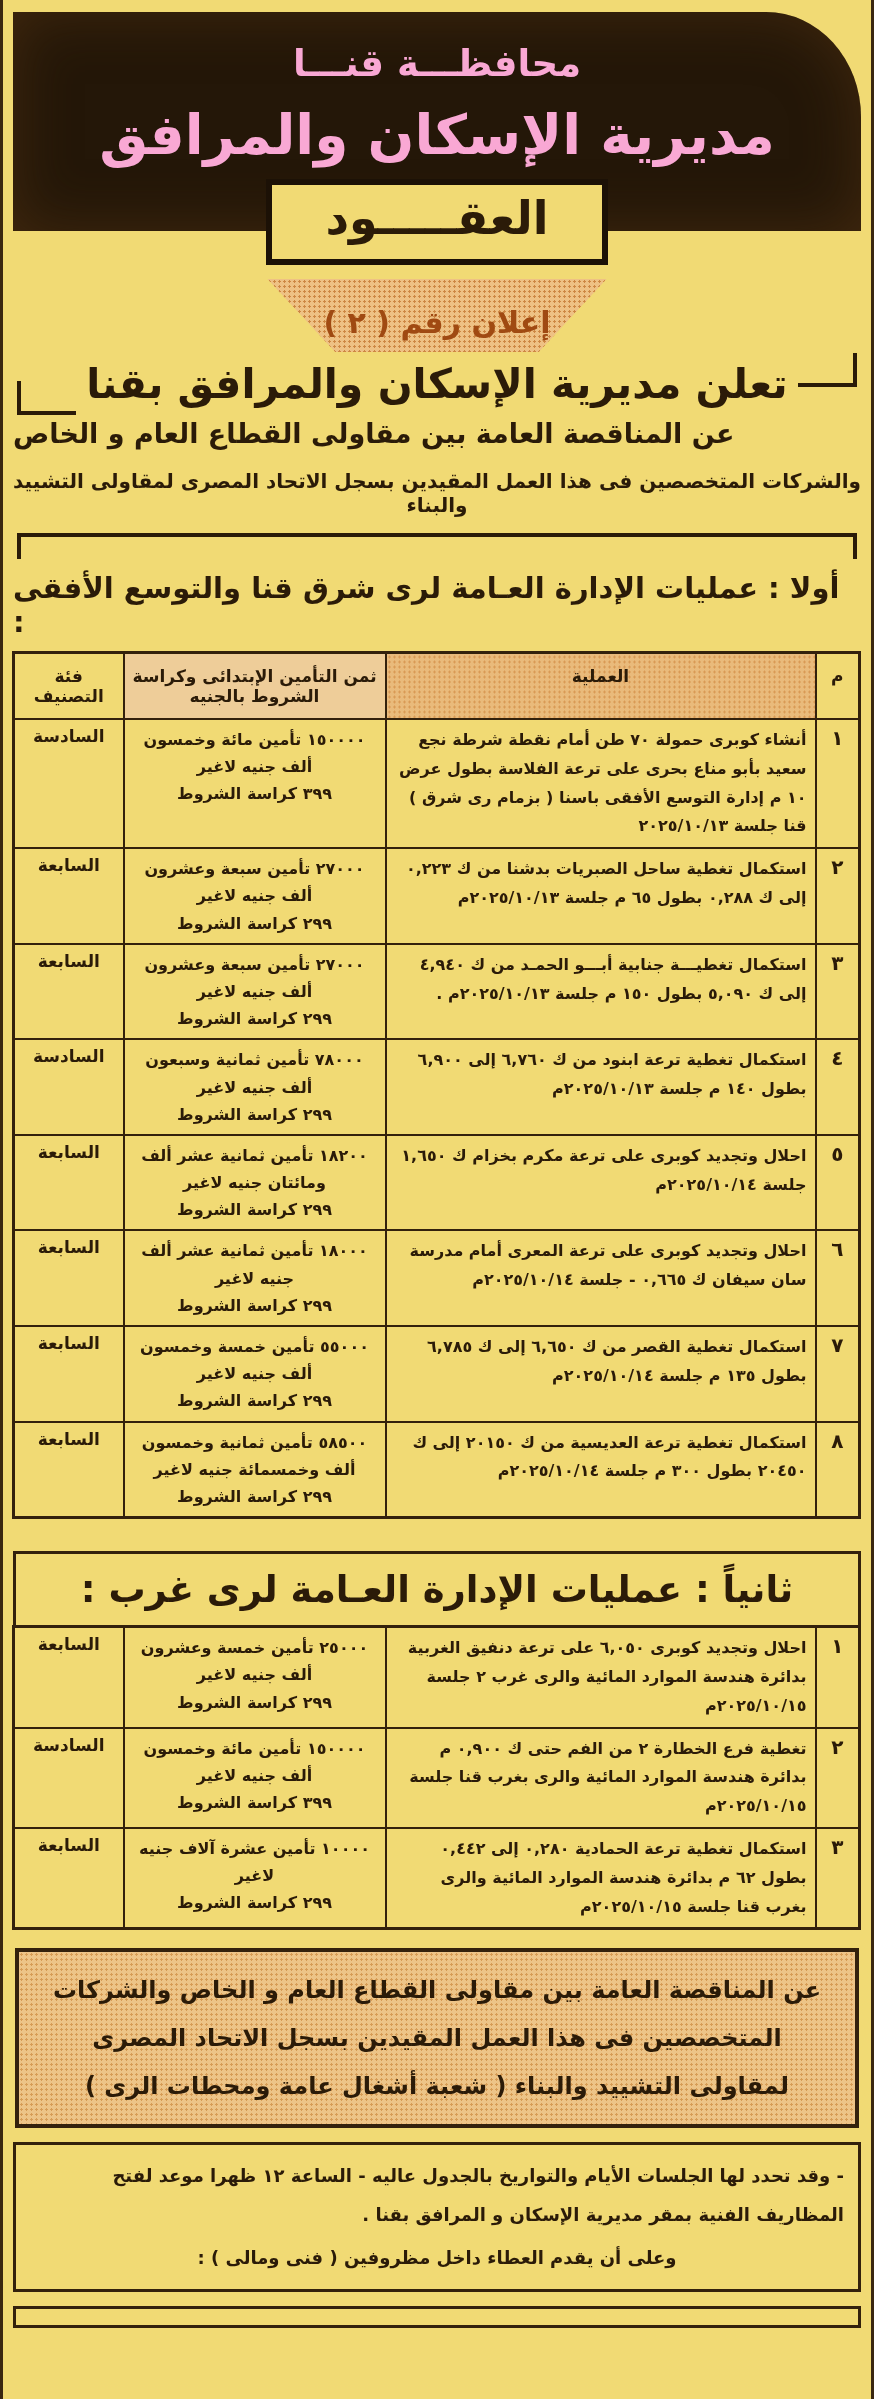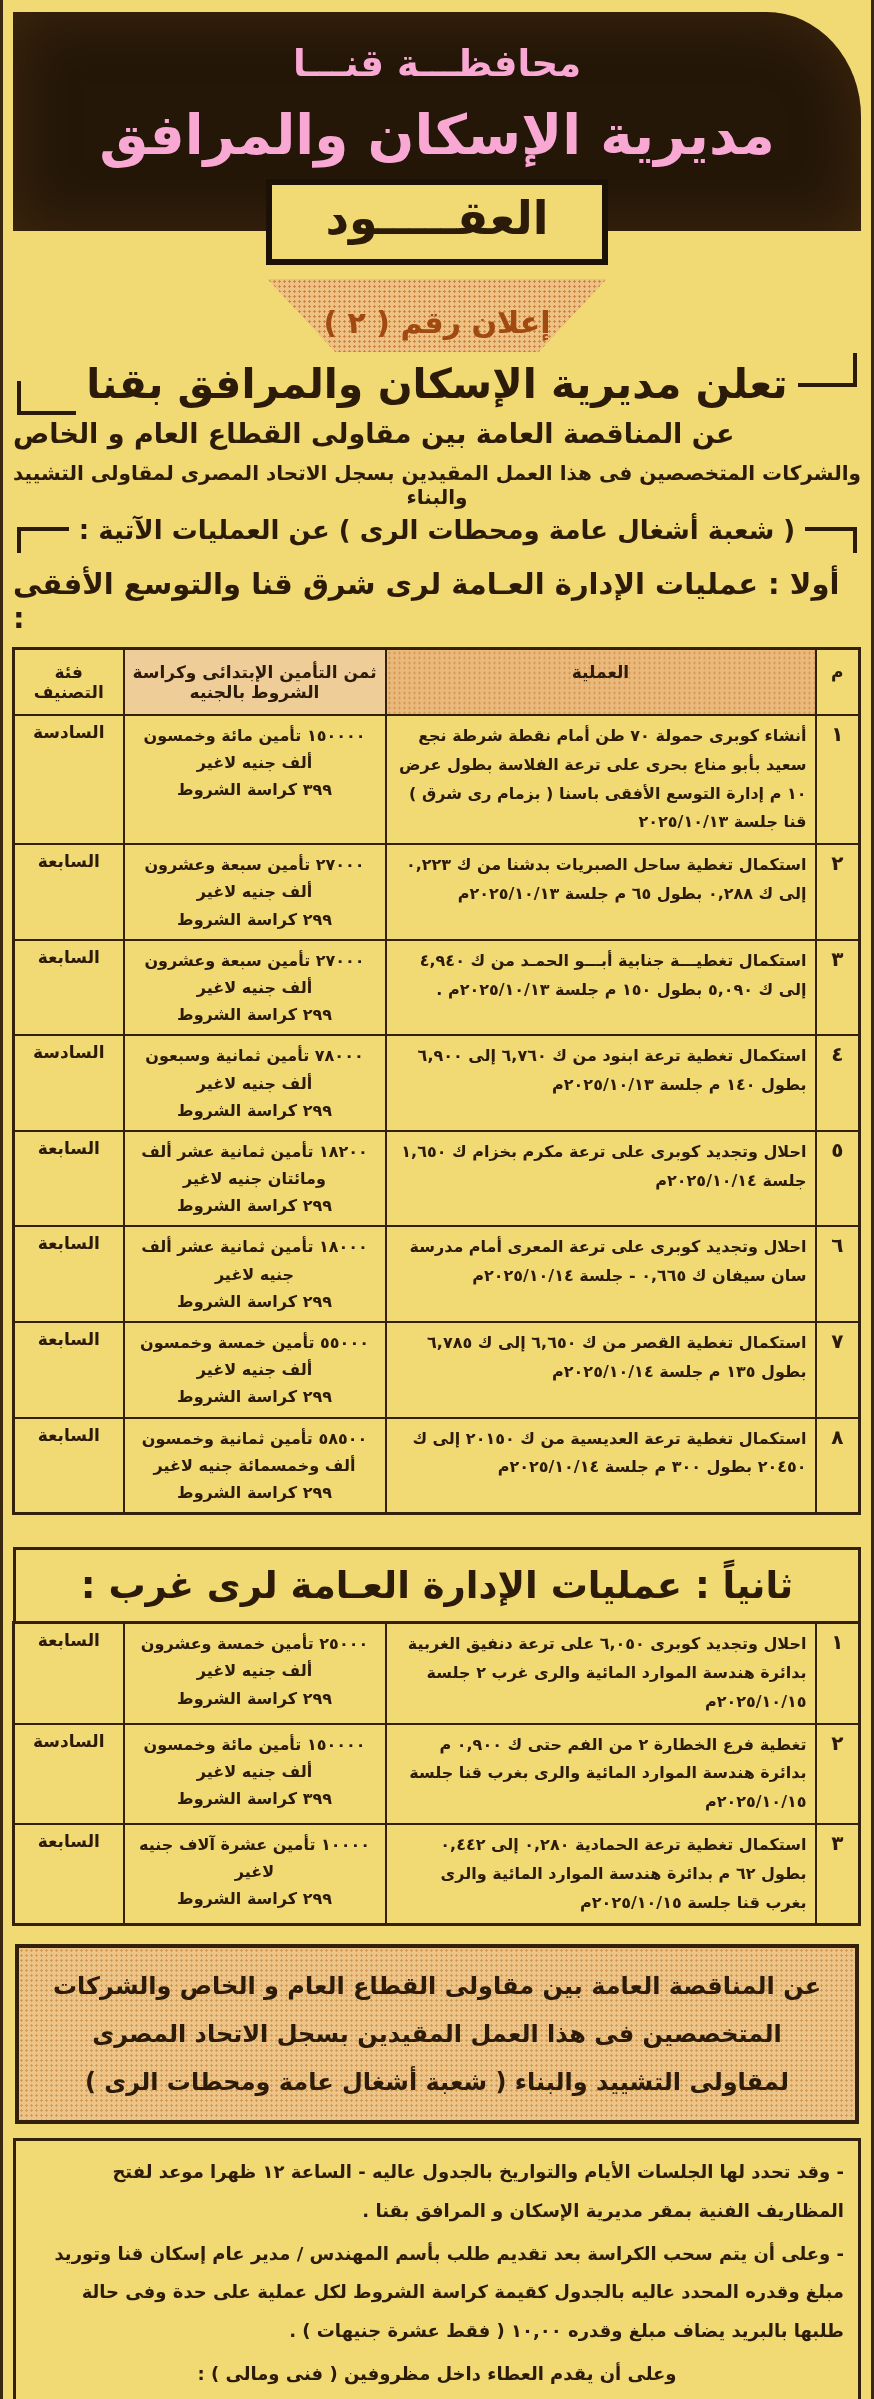--- a/index.html
+++ b/index.html
@@ -32,21 +32,21 @@
     background-size:5px 5px;
     color:#a04a12;font-size:30px;
   }
   
   .headline-row{display:flex;align-items:center;margin:8px 4px 2px;}
   .headline{font-size:41px;white-space:nowrap;padding:0 10px;}
   .hl-mark{flex:1;height:30px;}
   .hl-mark-r{border-bottom:4px solid #2b1b08;border-right:4px solid #2b1b08;transform:translateY(-14px);}
   .hl-mark-l{border-bottom:4px solid #2b1b08;border-left:4px solid #2b1b08;transform:translateY(14px);}
   .intro1{font-size:27px;text-align:left;margin:10px 0 2px;}
-  .intro2{font-size:20px;text-align:center;margin:12px 0 2px;}
+  .intro2{font-size:20px;text-align:center;margin:20px 0 2px;}
   .intro3-row{display:flex;align-items:center;margin:6px 4px 0;}
   .intro3{font-size:26px;white-space:nowrap;padding:0 10px;text-align:center;}
   .i3-mark{flex:1;height:22px;}
   .i3-mark-r{border-top:4px solid #2b1b08;border-right:4px solid #2b1b08;transform:translateY(10px);}
   .i3-mark-l{border-top:4px solid #2b1b08;border-left:4px solid #2b1b08;transform:translateY(10px);}
   
   .sec{font-size:29px;text-align:left;margin:22px 0 12px;}
   table.ops{width:100%;border-collapse:collapse;border:3px solid #33210c;table-layout:fixed;}
   table.ops th,table.ops td{border:2px solid #33210c;padding:6px 8px;vertical-align:top;}
   table.ops th{font-size:17px;padding:12px 6px;}
@@ -91,21 +91,20 @@
   <div class="headline-row">
     <span class="hl-mark hl-mark-r"></span>
     <span class="headline">تعلن مديرية الإسكان والمرافق بقنا</span>
     <span class="hl-mark hl-mark-l"></span>
   </div>
 
   <div class="intro1">عن المناقصة العامة بين مقاولى القطاع العام و الخاص</div>
   <div class="intro2">والشركات المتخصصين فى هذا العمل المقيدين بسجل الاتحاد المصرى لمقاولى التشييد والبناء</div>
   <div class="intro3-row">
     <span class="i3-mark i3-mark-r"></span>
-    <span class="intro3">( شعبة أشغال عامة ومحطات الرى ) عن العمليات الآتية :</span>
     <span class="i3-mark i3-mark-l"></span>
   </div>
 
   <div class="sec">أولا : عمليات الإدارة العـامة لرى شرق قنا والتوسع الأفقى :</div>
 
   <table class="ops">
     <colgroup>
         <col style="width:44px">
         <col style="width:430px">
         <col style="width:262px">
@@ -232,21 +231,20 @@
           </td>
         <td class="c-cat">السابعة</td>
       </tr>
     </tbody>
   </table>
 
   <div class="summary">عن المناقصة العامة بين مقاولى القطاع العام و الخاص والشركات المتخصصين فى هذا العمل المقيدين بسجل الاتحاد المصرى لمقاولى التشييد والبناء ( شعبة أشغال عامة ومحطات الرى )</div>
 
   <div class="notebox">
     <p>- وقد تحدد لها الجلسات الأيام والتواريخ بالجدول عاليه - الساعة ١٢ ظهرا موعد لفتح المظاريف الفنية بمقر مديرية الإسكان و المرافق بقنا .</p>
-    <p>- وعلى أن يتم سحب الكراسة بعد تقديم طلب بأسم المهندس / مدير عام إسكان قنا وتوريد مبلغ وقدره المحدد عاليه بالجدول كقيمة كراسة الشروط لكل عملية على حدة وفى حالة طلبها بالبريد يضاف مبلغ وقدره ١٠,٠٠ ( فقط عشرة جنيهات ) .</p>
     <p class="centered">وعلى أن يقدم العطاء داخل مظروفين ( فنى ومالى ) :</p>
   </div>
 
   <div class="notebox">
     
   </div>
 
 </div>
 
 </body></html>

